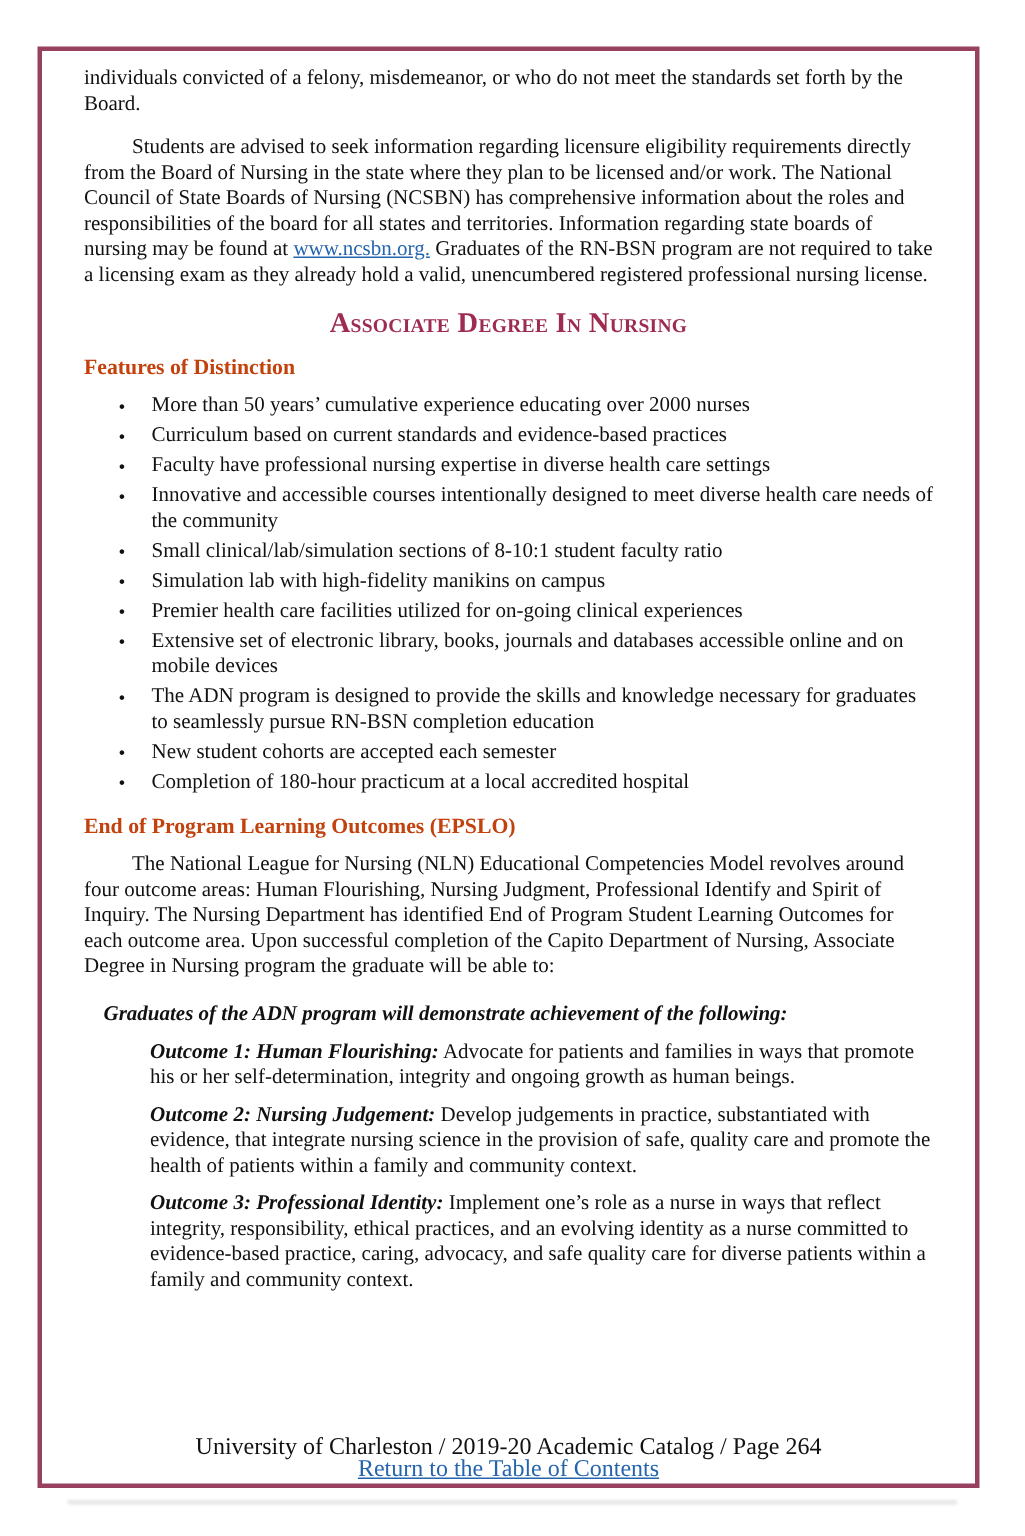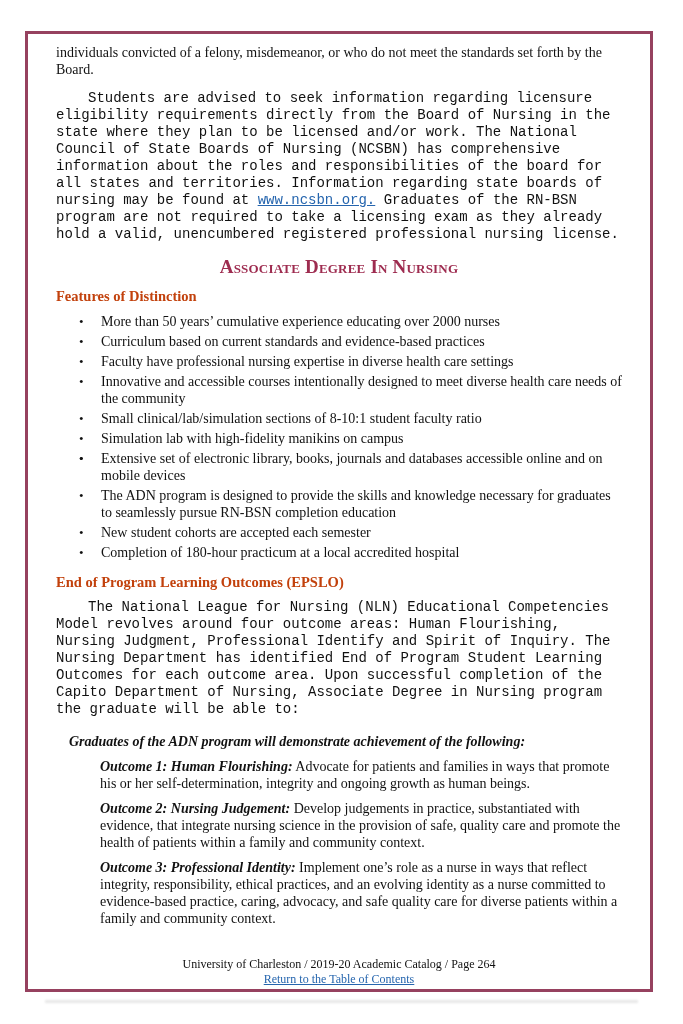--- a/index.html
+++ b/index.html
@@ -28,21 +28,21 @@
     background: #ffffff;
   }
   .content {
     position: absolute;
     inset: 0;
     padding: 10px 28px 0 28px;
     font-size: 14px;
     line-height: 17px;
   }
   p.body-par { text-align: left; }
-  p.indent { text-indent: 32px; font-family: Liberation Mono, monospace; }
+  p.indent { text-indent: 32px; }
   .mt12 { margin-top: 12px; }
   .mt8  { margin-top: 8px; }
   a.inline-link, a.footer-link {
     color: var(--link);
     text-decoration: underline;
     cursor: pointer;
   }
   .section-title {
     margin-top: 15px;
     text-align: center;
@@ -87,21 +87,21 @@
   .outcome .lead {
     font-weight: bold;
     font-style: italic;
   }
   .footer {
     position: absolute;
     left: 0;
     right: 0;
     bottom: 2px;
     text-align: center;
-    font-size: 12px;
+    font-size: 16px;
     line-height: 15px;
   }
   .scan-artifact {
     position: absolute;
     left: 45px;
     right: 45px;
     top: 1000px;
     height: 3px;
     background: #c9c9c9;
     opacity: 0.45;
@@ -122,21 +122,21 @@
 
     <h2 class="sub-heading">Features of Distinction</h2>
 
     <ul class="features-list">
       <li><span class="marker">•</span><span>More than 50 years’ cumulative experience educating over 2000 nurses</span></li>
       <li><span class="marker">•</span><span>Curriculum based on current standards and evidence-based practices</span></li>
       <li><span class="marker">•</span><span>Faculty have professional nursing expertise in diverse health care settings</span></li>
       <li><span class="marker">•</span><span>Innovative and accessible courses intentionally designed to meet diverse health care needs of the community</span></li>
       <li><span class="marker">•</span><span>Small clinical/lab/simulation sections of 8-10:1 student faculty ratio</span></li>
       <li><span class="marker">•</span><span>Simulation lab with high-fidelity manikins on campus</span></li>
-      <li><span class="marker">•</span></li>
+      <li><span class="marker">•</span><span>Premier health care facilities utilized for on-going clinical experiences</span></li>
       <li><span class="marker">•</span><span>Extensive set of electronic library, books, journals and databases accessible online and on mobile devices</span></li>
       <li><span class="marker">•</span><span>The ADN program is designed to provide the skills and knowledge necessary for graduates to seamlessly pursue RN-BSN completion education</span></li>
       <li><span class="marker">•</span><span>New student cohorts are accepted each semester</span></li>
       <li><span class="marker">•</span><span>Completion of 180-hour practicum at a local accredited hospital</span></li>
     </ul>
 
     <h2 class="sub-heading">End of Program Learning Outcomes (EPSLO)</h2>
 
     <p class="body-par indent mt8">The National League for Nursing (NLN) Educational Competencies Model revolves around four outcome areas: Human Flourishing, Nursing Judgment, Professional Identify and Spirit of Inquiry. The Nursing Department has identified End of Program Student Learning Outcomes for each outcome area. Upon successful completion of the Capito Department of Nursing, Associate Degree in Nursing program the graduate will be able to:</p>
 

